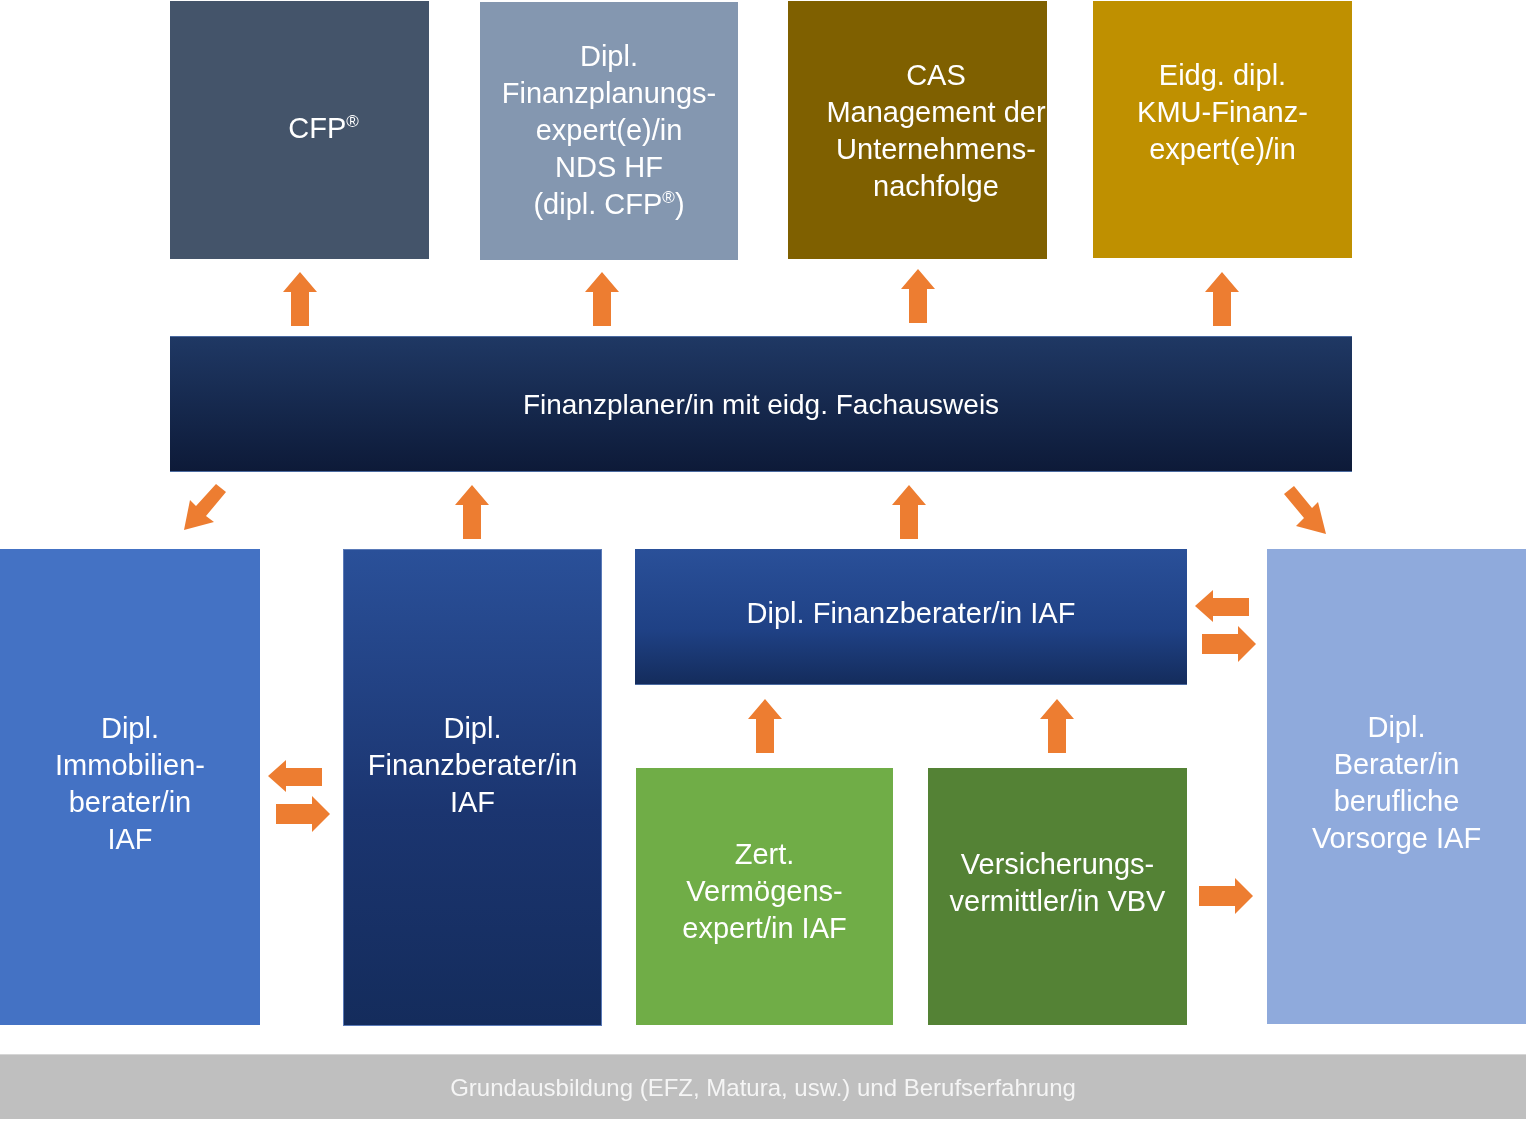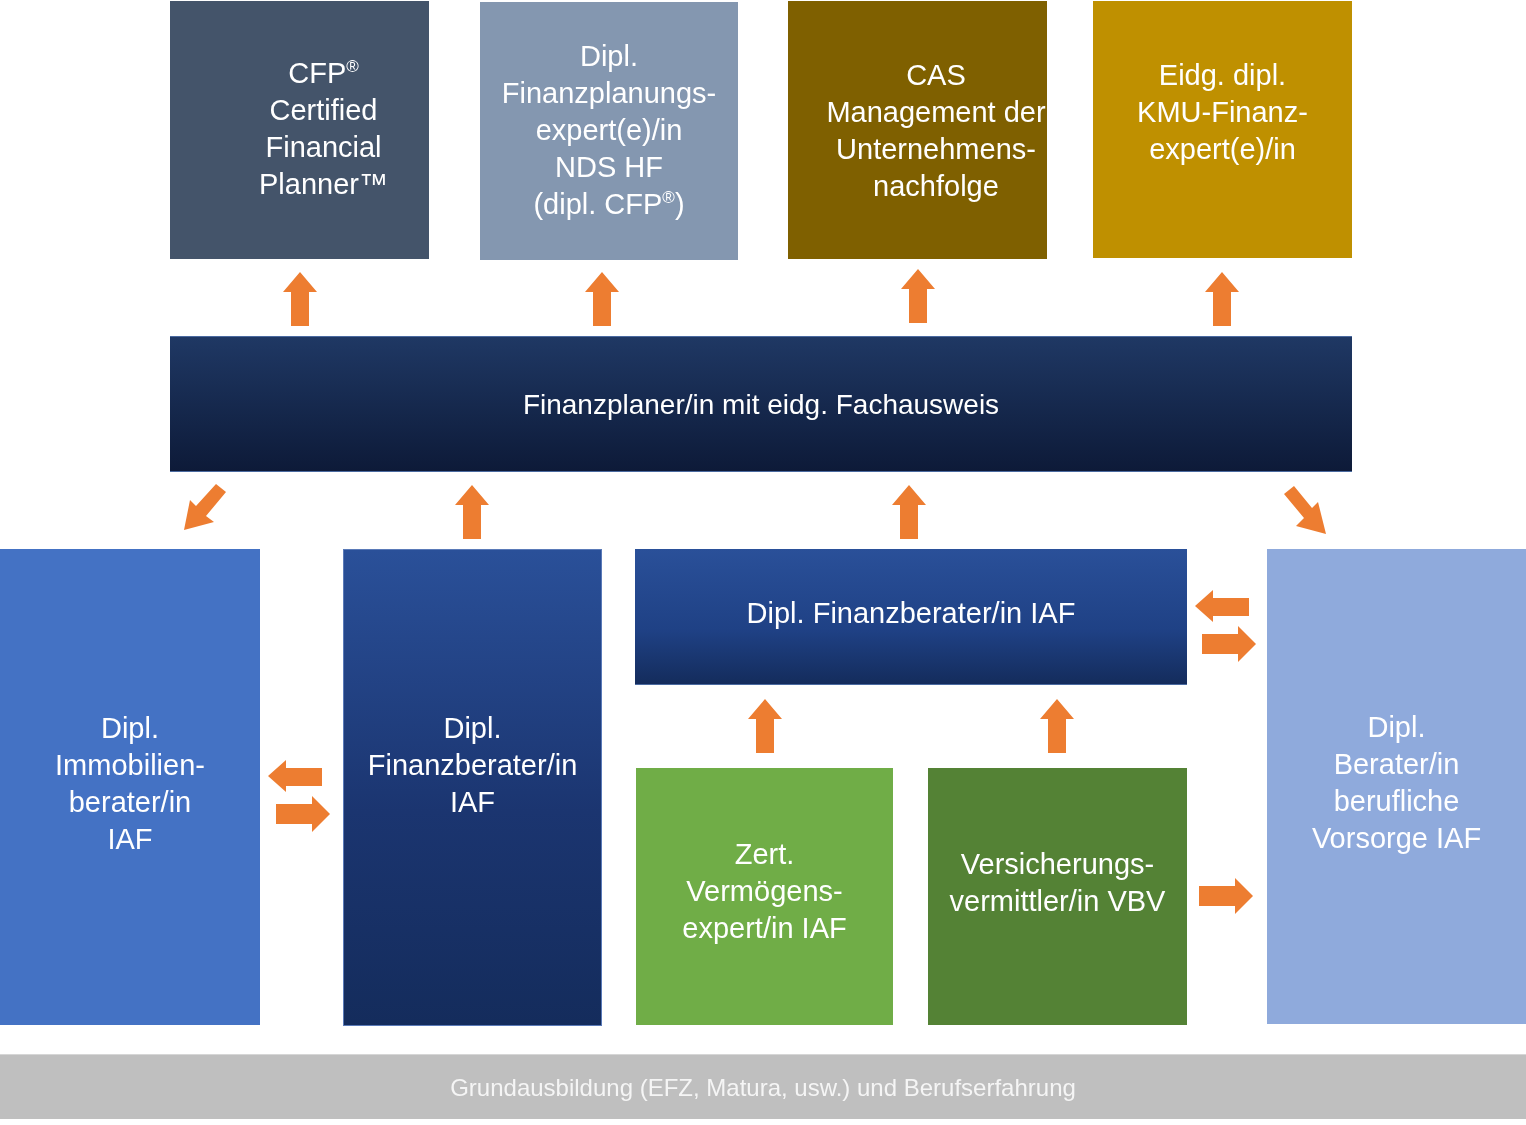--- a/index.html
+++ b/index.html
@@ -9,23 +9,21 @@
          text-align: center; color: #ffffff; box-sizing: border-box; }
   .box .label { font-size: 29px; line-height: 37px; white-space: pre-line; }
   .box .label sup { font-size: 17px; line-height: 0; }
   .arrow { position: absolute; }
   .arrow svg { display: block; overflow: visible; }
 </style>
 </head>
 <body>
 
 <div class="box" id="box-cfp" style="left:170px; top:1px; width:259px; height:258px; background:#44546a;padding-left:48px;">
-  <div class="label" style="margin-top: -3px; white-space: pre-line;"><span style="white-space: pre-line;">CFP</span><sup>®</sup><br><span style="white-space: pre-line;">Certified
-Financial
-Planner™</span></div>
+  <div class="label" style="margin-top: -3px; white-space: pre-line;"><span style="white-space: pre-line;">CFP</span><sup>®</sup><br></div>
 </div>
 
 <div class="box" id="box-nds" style="left:480px; top:2px; width:258px; height:258px; background:#8497b0;">
   <div class="label" style="margin-top: -2px; white-space: pre-line;"><span style="white-space: pre-line;">Dipl.
 Finanzplanungs-
 expert(e)/in
 NDS HF</span><br><span style="white-space: pre-line;">(dipl. CFP</span><sup>®</sup><span style="white-space: pre-line;">)</span></div>
 </div>
 
 <div class="box" id="box-cas" style="left:788px; top:1px; width:259px; height:258px; background:#7f6000; align-items:flex-start; padding-top:56px;">

